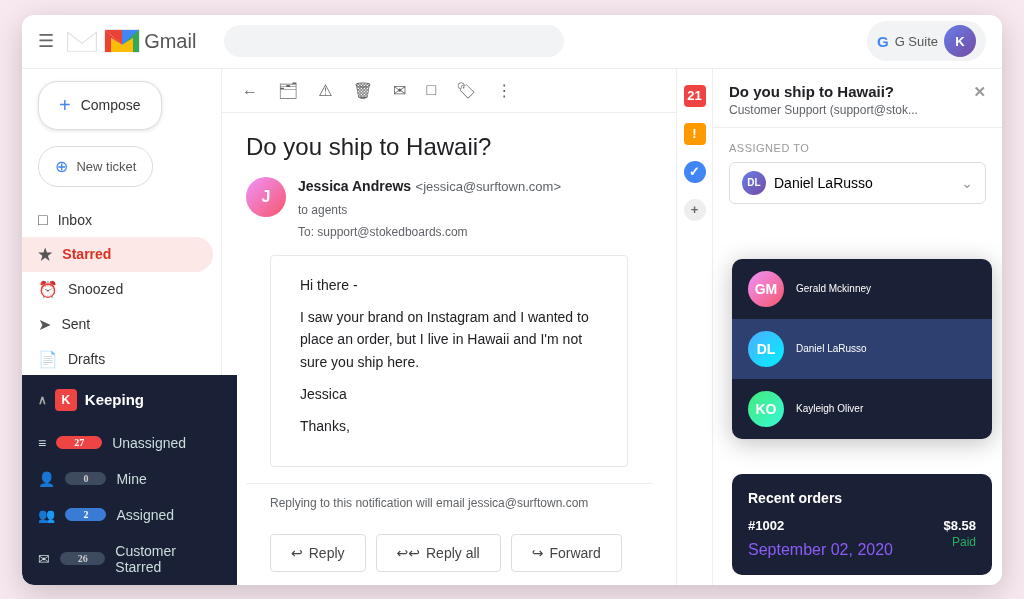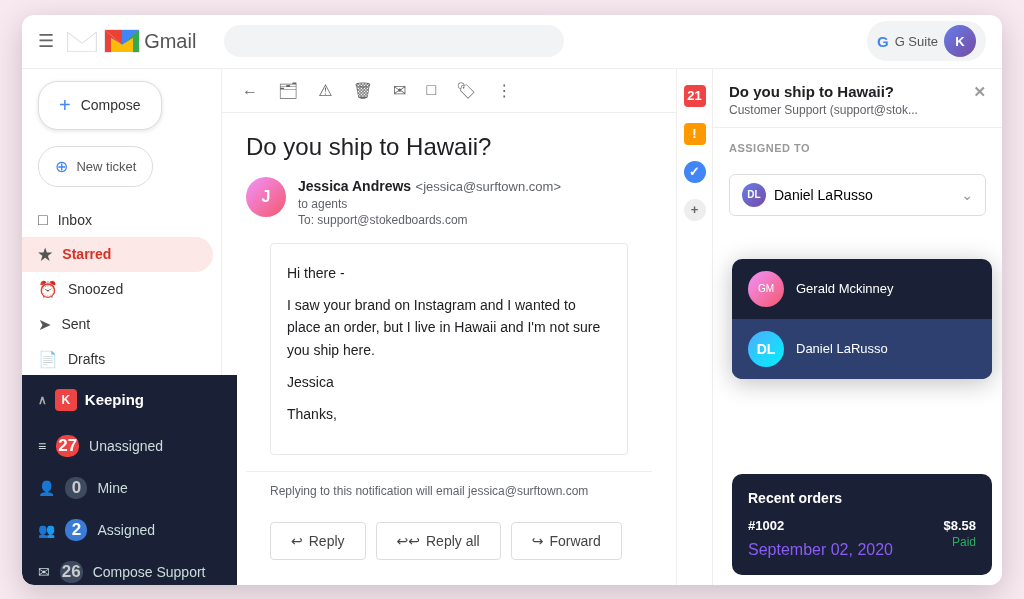--- a/index.html
+++ b/index.html
@@ -64,25 +64,26 @@
       padding: 10px 16px;
       font-size: 14px;
       color: #cdd;
       cursor: pointer;
       gap: 10px;
     }
     .badge {
       background: #e44;
       color: #fff;
       border-radius: 10px;
-      padding: 1px 2px;
-      font-size: 17px;
+      padding: 1px 18px;
+      font-size: 10px;
       font-weight: 700;
       min-width: 22px;
       text-align: center;
+      font-family: Liberation Serif, serif;
     }
     .badge.blue { background: #3a7bd5; }
     .badge.dark { background: #3d4a60; color: #ccc; }
 
     
     .gmail-panel {
       width: 100%;
       height: 100%;
       background: #fff;
       display: flex;
@@ -266,21 +267,21 @@
       justify-content: center;
       color: #fff;
       font-size: 16px;
       font-weight: 700;
       flex-shrink: 0;
       overflow: hidden;
     }
     .sender-info { flex: 1; }
     .sender-name { font-size: 14px; font-weight: 600; color: #202124; }
     .sender-email { font-size: 12px; color: #5f6368; }
-    .to-field { font-size: 12px; color: #5f6368; margin-top: 2px; }
+    .to-field { font-size: 12px; color: #5f6368; margin-top: 8px; }
     .email-body {
       padding: 0 24px 16px;
       font-size: 14px;
       color: #202124;
       line-height: 1.6;
       flex: 1;
     }
     .email-body p { margin-bottom: 10px; }
     .reply-notification {
       padding: 0 24px;
@@ -350,25 +351,25 @@
     .kp-tab.active {
       color: #4285f4;
       border-bottom: 2px solid #4285f4;
       font-weight: 500;
     }
     .kp-section {
       padding: 14px 16px;
     }
     .kp-section-label {
       font-size: 11px;
-      font-weight: 700;
+      font-weight: 400;
       color: #999;
       text-transform: uppercase;
       letter-spacing: 0.5px;
-      margin-bottom: 20px;
+      margin-bottom: 8px;
     }
     .assignee-dropdown {
       display: flex;
       align-items: center;
       justify-content: space-between;
       padding: 8px 12px;
       border: 1px solid #ddd;
       border-radius: 6px;
       cursor: pointer;
       font-size: 14px;
@@ -416,33 +417,33 @@
     .agent-avatar {
       width: 36px;
       height: 36px;
       border-radius: 50%;
       overflow: hidden;
       flex-shrink: 0;
     }
     .agent-avatar-gerald {
       background: linear-gradient(135deg, #f093fb, #f5576c);
       display: flex; align-items: center; justify-content: center;
-      color: #fff; font-size: 10px; font-weight: 400; text-align: center;
+      color: #fff; font-size: 14px; font-weight: 700; text-align: center;
     }
     .agent-avatar-daniel {
       background: linear-gradient(135deg, #4facfe, #00f2fe);
       display: flex; align-items: center; justify-content: center;
       color: #fff; font-size: 14px; font-weight: 700;
     }
     .agent-avatar-kayleigh {
       background: linear-gradient(135deg, #43e97b, #38f9d7);
       display: flex; align-items: center; justify-content: center;
       color: #fff; font-size: 14px; font-weight: 700;
     }
-    .agent-name { font-size: 13px; color: #fff; }
+    .agent-name { font-size: 10px; color: #fff; }
 
     
     .recent-orders {
       position: absolute;
       bottom: 10px;
       right: 10px;
       width: 260px;
       background: #1a2035;
       border-radius: 10px;
       padding: 16px;
@@ -596,21 +597,21 @@
             <div class="sender-info">
               <div>
                 <span class="sender-name">Jessica Andrews</span>
                 <span class="sender-email" style="font-size:13px;color:#5f6368;font-weight:400;">&lt;jessica@surftown.com&gt;</span>
               </div>
               <div class="to-field">to agents</div>
               <div class="to-field">To: support@stokedboards.com</div>
             </div>
           </div>
           <div class="email-body">
-            <div style="background:#fff;border:1px solid #e8e8e8;border-radius:4px;padding:18px 16px;">
+            <div style="background:#fff;border:1px solid #e8e8e8;border-radius:4px;padding:18px 29px;">
               <p>Hi there -</p>
               <p>I saw your brand on Instagram and I wanted to place an order, but I live in Hawaii and I'm not sure you ship here.</p>
               <p>Jessica</p>
               <p>Thanks,</p>
             </div>
           </div>
           <div class="reply-notification">
             <span>Replying to this notification will email jessica@surftown.com</span>
           </div>
           <div class="email-actions">
@@ -657,20 +658,24 @@
         </div>
 
         <div class="agent-dropdown">
           <div class="agent-item">
             <div class="agent-avatar agent-avatar-gerald">GM</div>
             <span class="agent-name">Gerald Mckinney</span>
           </div>
           <div class="agent-item selected">
             <div class="agent-avatar agent-avatar-daniel">DL</div>
             <span class="agent-name">Daniel LaRusso</span>
+          </div>
+          <div class="agent-item">
+            <div class="agent-avatar agent-avatar-kayleigh">KO</div>
+            <span class="agent-name">Kayleigh Oliver</span>
           </div>
         </div>
 
         <div class="recent-orders">
           <div class="ro-title">Recent orders</div>
           <div class="ro-item">
             <div>
               <div class="ro-order-num">#1002</div>
               <div class="ro-date">September 02, 2020</div>
             </div>
@@ -704,17 +709,17 @@
       <span>Mine</span>
     </div>
     <div class="keeping-nav-item">
       <span>👥</span>
       <span class="badge blue">2</span>
       <span>Assigned</span>
     </div>
     <div class="keeping-nav-item">
       <span>✉</span>
       <span class="badge dark">26</span>
-      <span>Compose Support</span>
+      <span>Customer Starred</span>
     </div>
   </div>
 
 </div>
 
 </body></html>

